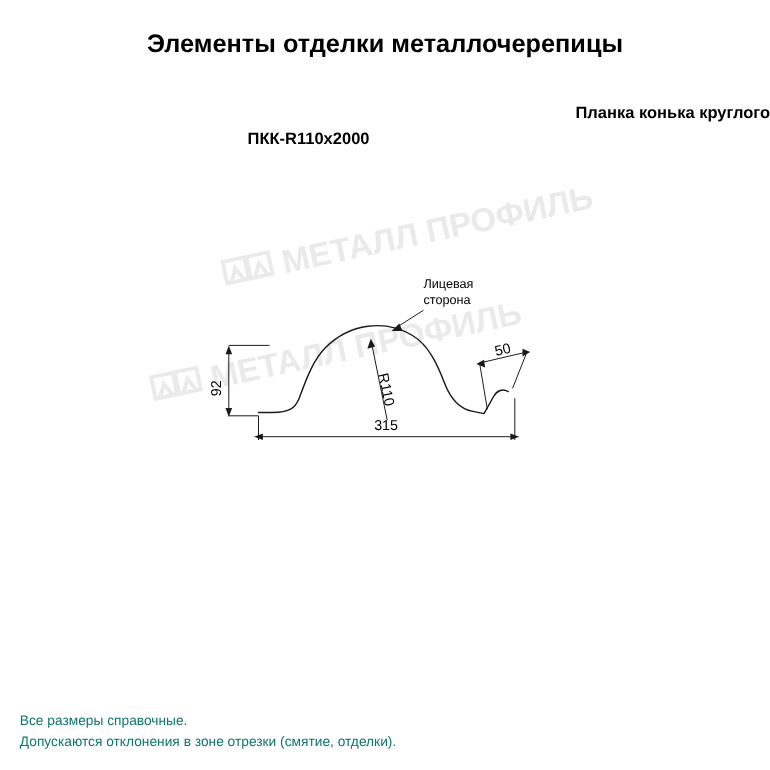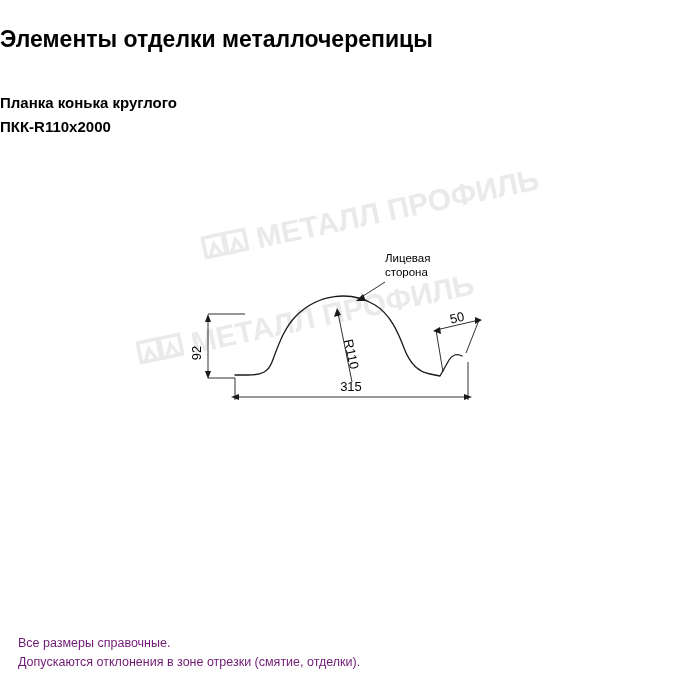--- a/index.html
+++ b/index.html
@@ -19,40 +19,40 @@
     position: absolute;
     left: 0; top: 0;
     width: 700px;
     height: 700px;
   }
   .title {
     position: absolute;
     left: 0;
     top: 26px;
     width: 700px;
-    text-align: left;
+    text-align: center;
     font-size: 23px;
     font-weight: bold;
     letter-spacing: 0px;
   }
   .subtitle1 {
     position: absolute;
     left: 0;
     top: 94px;
     width: 700px;
-    text-align: left;
+    text-align: right;
     font-size: 15px;
     font-weight: bold;
   }
   .subtitle2 {
     position: absolute;
     left: 0;
     top: 118px;
     width: 561px;
-    text-align: left;
+    text-align: center;
     font-size: 15px;
     font-weight: bold;
   }
   .drawing {
     position: absolute;
     left: 0;
     top: 150px;
     width: 700px;
     height: 320px;
   }
@@ -60,24 +60,24 @@
     position: absolute;
     left: 0;
     top: 150px;
     width: 700px;
     height: 320px;
     pointer-events: none;
   }
   .footer {
     position: absolute;
     left: 18px;
-    bottom: 28px;
+    bottom: 16px;
     font-size: 12.5px;
     line-height: 19px;
-    color: #701a75;
+    color: #0f766e;
   }
   .footer div { white-space: nowrap; }
   svg { display: block; }
   .dimtext {
     font-family: "Liberation Sans", sans-serif;
     font-size: 13px;
     fill: #000;
   }
   .lbl {
     font-family: "Liberation Sans", sans-serif;

